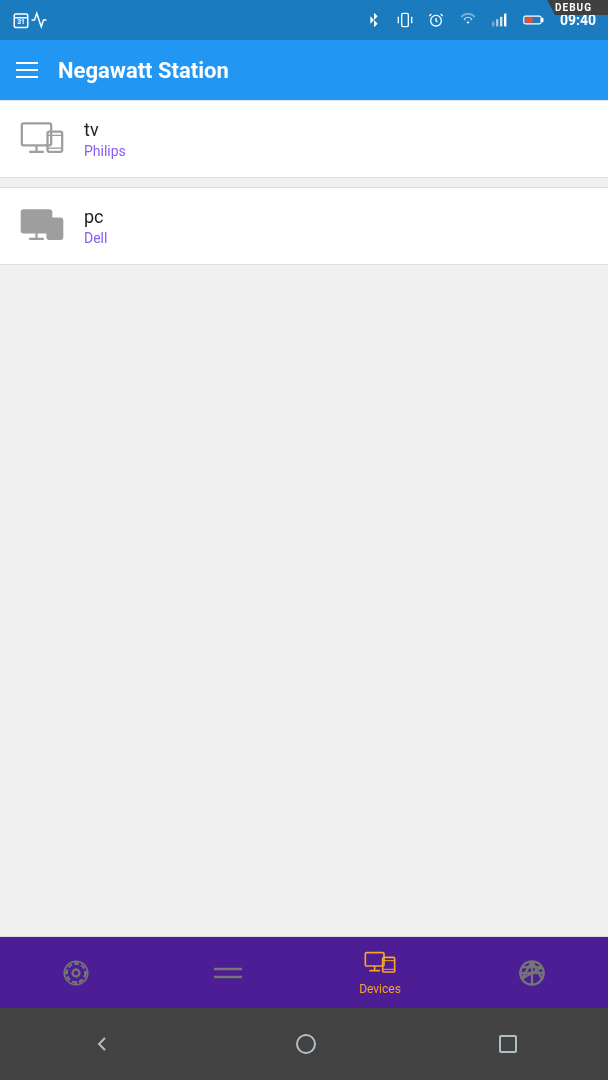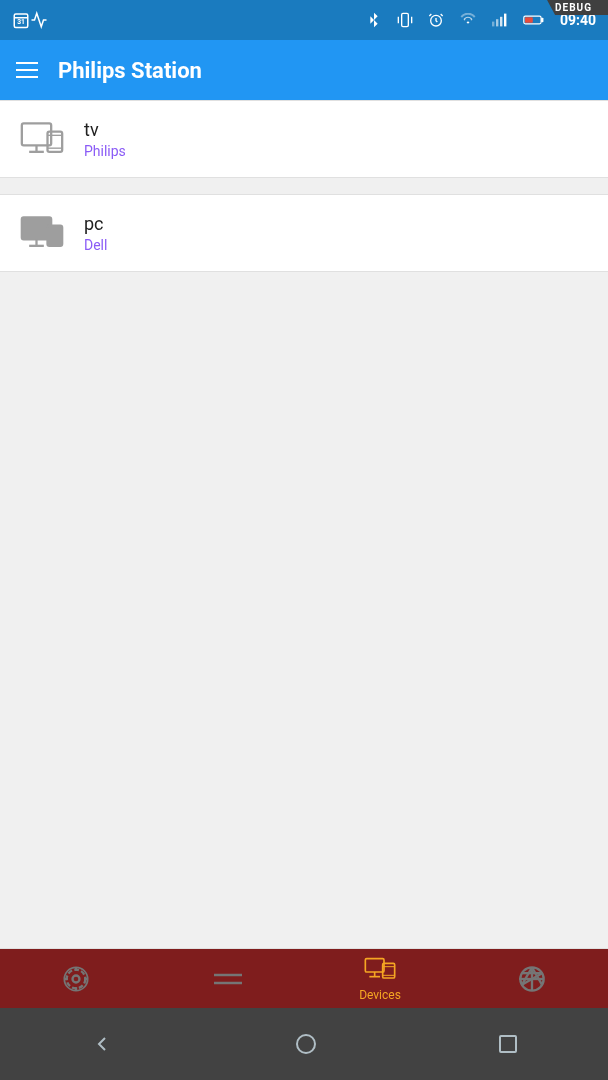--- a/index.html
+++ b/index.html
@@ -79,21 +79,21 @@
     
     .device-list {
       background: #f0f0f0;
       flex: 1;
     }
     .device-item {
       background: white;
       display: flex;
       align-items: center;
       padding: 18px 20px;
-      margin-bottom: 16px;
+      margin-bottom: 9px;
       border-top: 1px solid #e0e0e0;
       border-bottom: 1px solid #e0e0e0;
       cursor: pointer;
     }
     .device-icon {
       margin-right: 20px;
       display: flex;
       align-items: center;
     }
     .device-icon svg {
@@ -118,22 +118,22 @@
 
     
     .content-area {
       height: calc(1080px - 40px - 60px - 80px - 72px);
       background: #f0f0f0;
       position: relative;
     }
 
     
     .bottom-nav {
-      background: #7f1d1d;
-      height: 60px;
+      background: #4c1d95;
+      height: 72px;
       display: flex;
       align-items: center;
       justify-content: space-around;
       border-top: 1px solid #e0e0e0;
       position: absolute;
       bottom: 72px;
       width: 100%;
     }
     .nav-item {
       display: flex;
@@ -229,21 +229,21 @@
   </div>
   <div class="debug-badge">DEBUG</div>
 </div>
 
 <div class="app-bar">
   <div class="hamburger-icon">
     <span></span>
     <span></span>
     <span></span>
   </div>
-  <span class="app-title">Philips Station</span>
+  <span class="app-title">Negawatt Station</span>
 </div>
 
 <div class="device-list">
 
   <div class="device-item">
     <div class="device-icon">
       <svg viewBox="0 0 48 36" fill="#9e9e9e">
 
         <rect x="2" y="1" width="32" height="24" rx="2" fill="none" stroke="#9e9e9e" stroke-width="2.5"></rect>
         <line x1="18" y1="25" x2="18" y2="32" stroke="#9e9e9e" stroke-width="2.5"></line>

